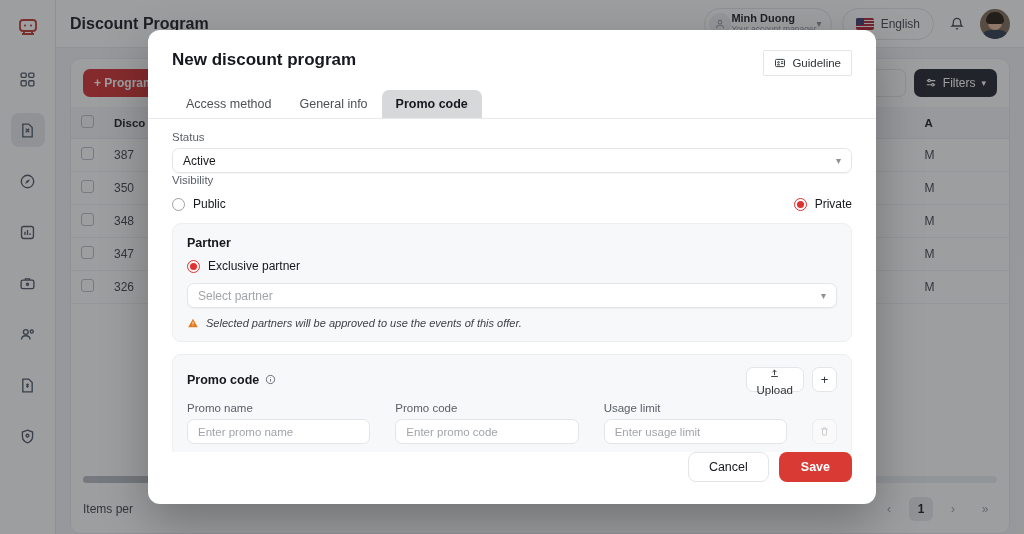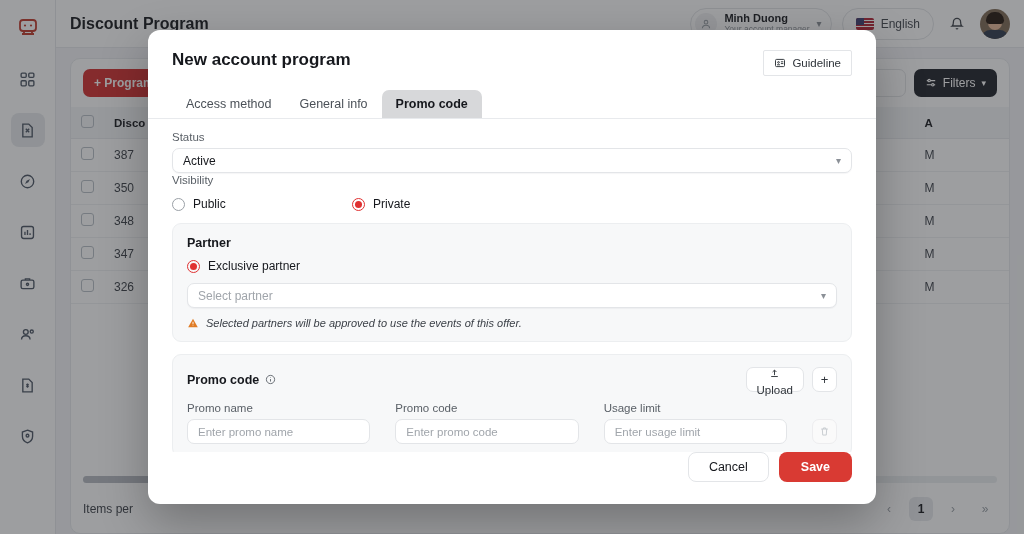--- a/index.html
+++ b/index.html
@@ -25,21 +25,21 @@
   }
   .nav-ico.active { background:#e8eaed; }
 
   .main-area { flex:1; display:flex; flex-direction:column; min-width:0; }
   .topbar {
     height:48px; background:#fff; border-bottom:1px solid #e8eaed;
     display:flex; align-items:center; padding:0 14px; gap:10px;
   }
   .page-title { font-size:16px; font-weight:bold; color:#16181d; flex:1; }
   .acct-chip {
-    display:flex; align-items:center; gap:7px; border:1px solid #e3e5e8;
+    display:flex; align-items:center; border:1px solid #e3e5e8;
     border-radius:20px; padding:3px 9px 3px 4px; background:#fff; height:32px;
   }
   .acct-avatar{
     width:22px;height:22px;border-radius:50%;background:#f0f1f3;
     display:flex;align-items:center;justify-content:center;color:#9aa0a6;
   }
   .acct-name{ font-size:11px; font-weight:bold; color:#16181d; line-height:12px;}
   .acct-sub{ font-size:8.5px; color:#8b9097; line-height:11px;}
   .lang-chip{
     display:flex;align-items:center;gap:7px;border:1px solid #e3e5e8;border-radius:20px;
@@ -103,21 +103,21 @@
 
   .m-body{ flex:1; padding:12px 24px 0 24px; overflow:hidden;}
   .lbl{ font-size:11.5px; color:#5a6067; margin-bottom:5px;}
   .select{
     height:25px;border:1px solid #e3e5e8;border-radius:7px;background:#fff;
     display:flex;align-items:center;padding:0 10px;font-size:12px;color:#16181d;
     box-shadow:0 1px 1px rgba(16,24,40,.04);
   }
   .select .chev{ margin-left:auto; color:#8b9097;}
   .select.ph{ color:#a0a5ab;}
-  .radio-row{ display:flex; align-items:center; margin-top:11px;}
+  .radio-row{ display:flex; align-items:center; margin-top:11px;justify-content:space-between;}
   .radio-opt{ display:flex; align-items:center; gap:8px; font-size:12px; color:#16181d;}
   .radio-opt.first{ width:180px;}
   .rd{ width:13px;height:13px;border-radius:50%;border:1.5px solid #9aa0a6;}
   .rd.on{ border:1.5px solid #e03131; display:flex;align-items:center;justify-content:center;}
   .rd.on i{ width:7px;height:7px;border-radius:50%;background:#e03131;display:block;}
   .panel{
     margin-top:12px;background:#f7f8f9;border:1px solid #eceef0;border-radius:9px;padding:12px 14px;
   }
   .panel-title{ font-size:12.5px;font-weight:bold;color:#16181d; display:flex; align-items:center; gap:6px;}
   .warn{ display:flex;align-items:center;gap:7px;margin-top:9px;font-size:11px;color:#3c4148;font-style:italic;}
@@ -348,21 +348,21 @@
       </div>
     </div>
   </div>
 </div>
 
 <div id="scrim"></div>
 
 <div class="modal">
 
   <div class="m-head">
-    <div class="m-title">New account program</div>
+    <div class="m-title">New discount program</div>
     <div class="btn-guide">
       <span>
         <svg width="12" height="12" viewBox="0 0 20 20" fill="none" stroke="#2f343a" stroke-width="1.6">
           <rect x="2.5" y="4" width="15" height="12" rx="1.8"></rect>
             <circle cx="7.5" cy="9" r="1.4"></circle>
             <path d="M11.5 8h4M11.5 11h4M5 13h5"></path>
         </svg>
       </span>
       <span>Guideline</span>
     </div>

